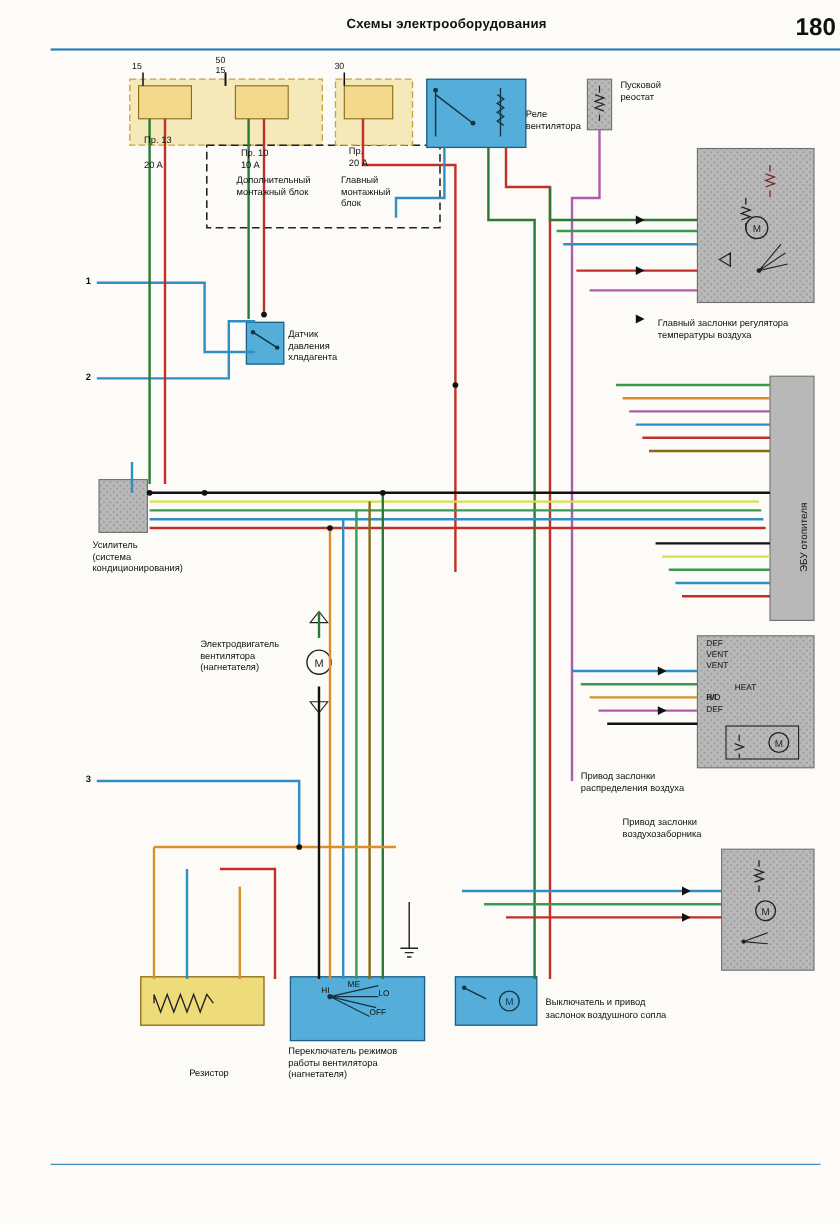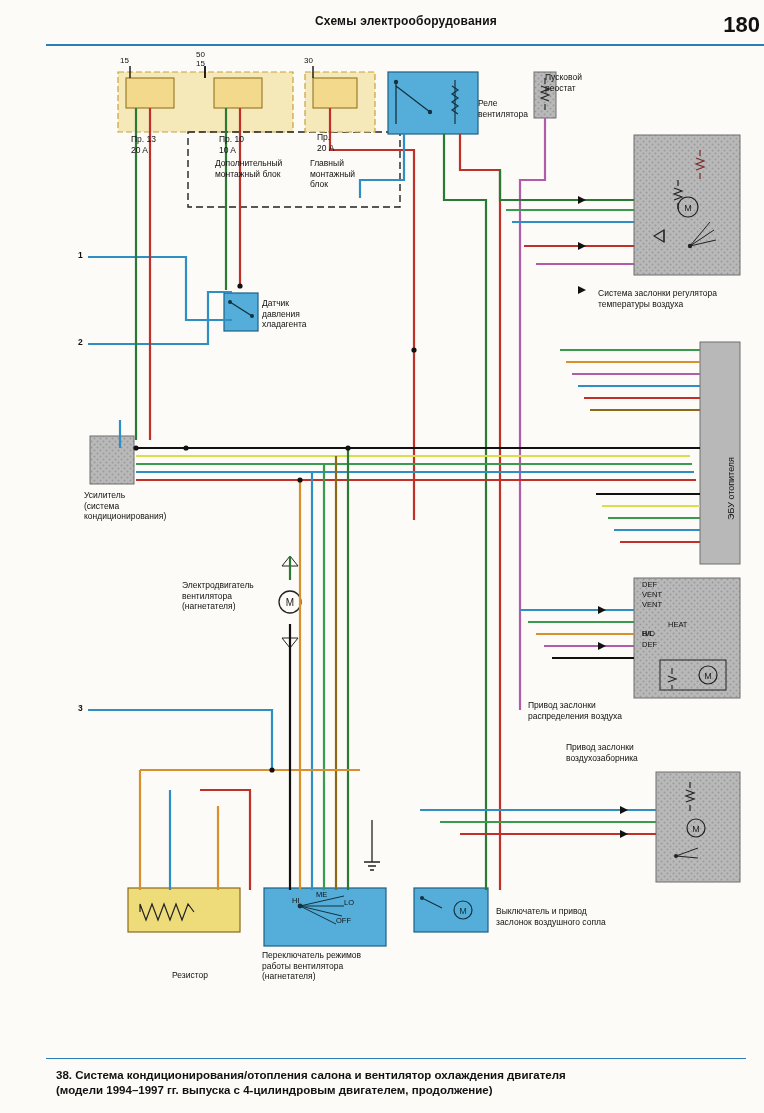--- a/index.html
+++ b/index.html
@@ -232,38 +232,38 @@
         <circle cx="414" cy="300" r="2.6"></circle>
         <circle cx="272" cy="720" r="2.6"></circle>
       </g>
     </svg>
 
     <div class="termnum" style="left:120px;top:6px">15</div>
     <div class="termnum" style="left:196px;top:0px;white-space:pre-line;line-height:9px">50
 15</div>
     <div class="termnum" style="left:304px;top:6px">30</div>
 
-    <div class="lbl" style="left:131px;top:84px">Пр. 13</div>
+    <div class="lbl" style="left:131px;top:72px">Пр. 13</div>
     <div class="lbl" style="left:131px;top:95px">20 A</div>
     <div class="lbl" style="left:219px;top:84px">Пр. 10</div>
     <div class="lbl" style="left:219px;top:95px">10 A</div>
     <div class="lbl" style="left:317px;top:82px">Пр.
 20 A</div>
 
     <div class="lbl" style="left:215px;top:108px">Дополнительный
 монтажный блок</div>
     <div class="lbl" style="left:310px;top:108px">Главный
 монтажный
 блок</div>
 
     <div class="lbl" style="left:478px;top:48px">Реле
 вентилятора</div>
-    <div class="lbl" style="left:545px;top:22px">Пусковой
+    <div class="lbl" style="left:564px;top:22px">Пусковой
 реостат</div>
-    <div class="lbl" style="left:598px;top:238px">Система заслонки регулятора
+    <div class="lbl" style="left:598px;top:238px">Главный заслонки регулятора
 температуры воздуха</div>
     <div class="lbl" style="left:262px;top:248px">Датчик
 давления
 хладагента</div>
     <div class="lbl" style="left:84px;top:440px">Усилитель
 (система
 кондиционирования)</div>
     <div class="lbl" style="left:182px;top:530px">Электродвигатель
 вентилятора
 (нагнетателя)</div>
@@ -292,17 +292,13 @@
     <div class="lbl sm" style="left:316px;top:840px">ME</div>
     <div class="lbl sm" style="left:344px;top:848px">LO</div>
     <div class="lbl sm" style="left:336px;top:866px">OFF</div>
 
     <div class="lbl b" style="left:78px;top:200px">1</div>
     <div class="lbl b" style="left:78px;top:287px">2</div>
     <div class="lbl b" style="left:78px;top:653px">3</div>
   </div>
 
   <div class="rule-bot"></div>
-  <div class="caption">
-    <div>38. Система кондиционирования/отопления салона и вентилятор охлаждения двигателя</div>
-    <div>(модели 1994–1997 гг. выпуска с 4-цилиндровым двигателем, продолжение)</div>
-  </div>
 </div>
 
 </body></html>

